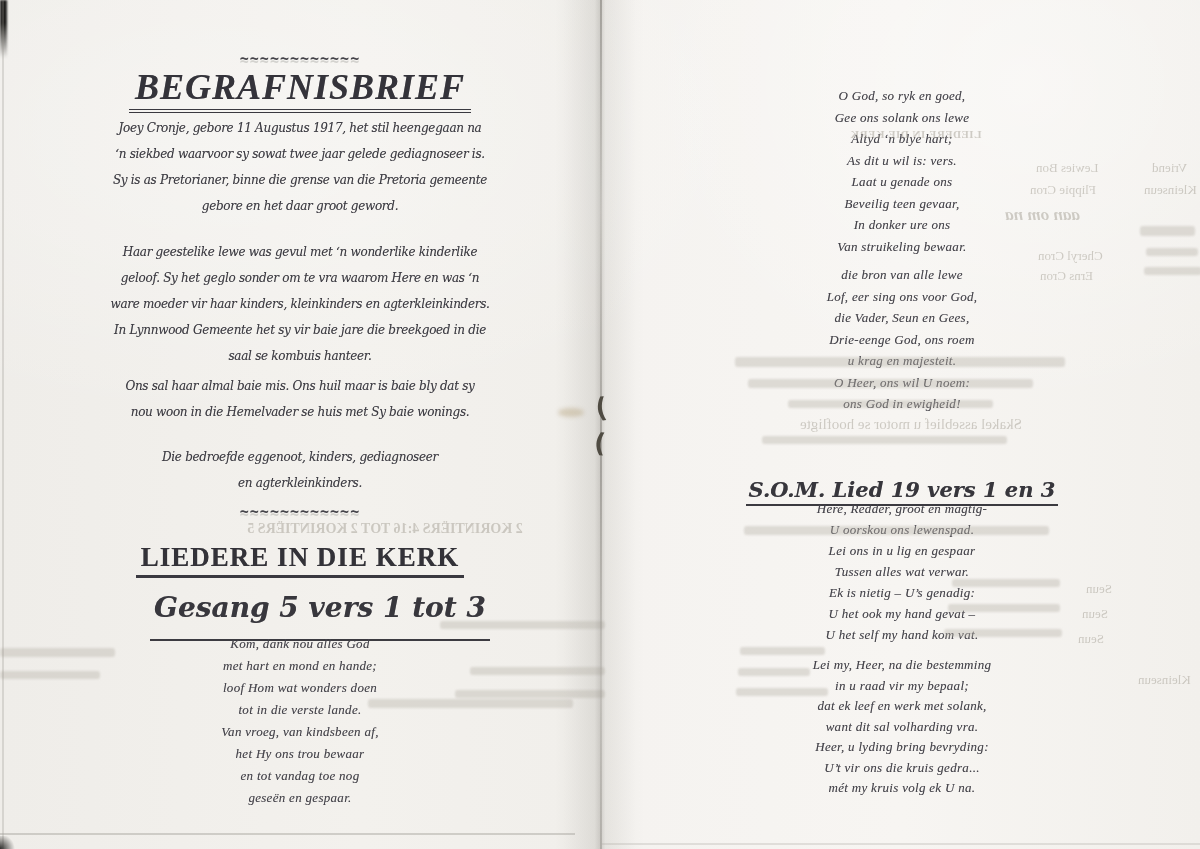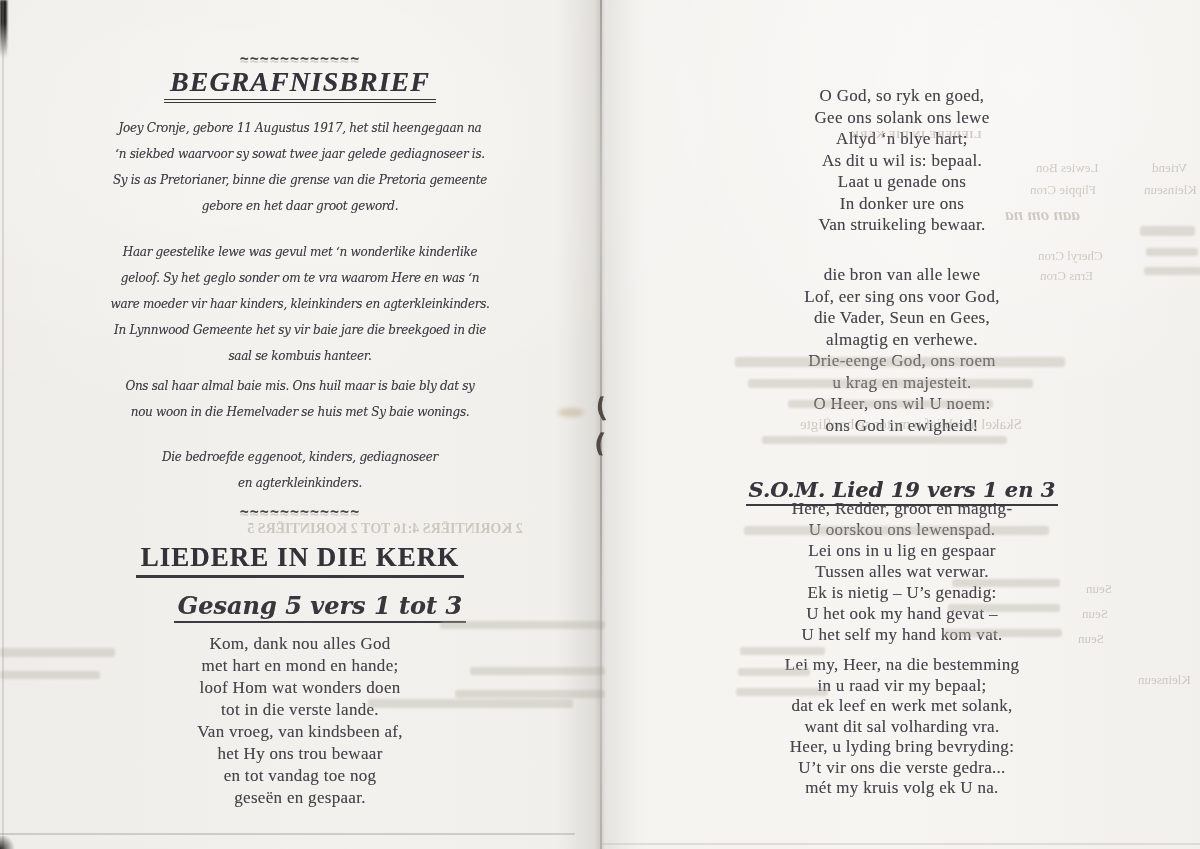--- a/index.html
+++ b/index.html
@@ -39,37 +39,37 @@
 
   
   .center-block { position:absolute; left:8px; width:584px; text-align:center; }
   .page.right .center-block { left:12px; width:580px; }
   .tildes { font-family:"DejaVu Sans Mono", monospace; font-weight:bold; font-size:15px;
     color:#45444a; letter-spacing:1px; text-shadow:0 3px 0 rgba(150,148,142,.35); }
   .tildes.t1 { top:50px; }
   .tildes.t2 { top:503px; }
   .title-wrap { top:66px; }
   .doc-title { display:inline-block; font-family:"Liberation Serif", serif; font-weight:bold; font-style:italic;
-    font-size:28px; letter-spacing:1px; color:#34333a; padding:0 6px 1px 6px; border-bottom:4px double #3a3940;
+    font-size:36px; letter-spacing:1px; color:#34333a; padding:0 6px 1px 6px; border-bottom:4px double #3a3940;
     text-shadow:0 0 .5px rgba(52,51,58,.5); }
   .para { font-family:"DejaVu Serif", serif; font-style:italic; font-size:12px; letter-spacing:-0.3px;
     line-height:26px; color:#3e3d44; text-shadow:0 0 .5px rgba(62,61,68,.45); }
   .para.p1 { top:115px; }
   .para.p2 { top:239px; }
   .para.p3 { top:373px; }
   .para.p4 { top:444px; }
   .sect-wrap { top:542px; }
   .sect-heading { display:inline-block; font-family:"Liberation Serif", serif; font-weight:bold; font-size:27px;
     letter-spacing:1px; color:#333238; padding:0 5px 2px 5px; border-bottom:3px solid #3a3940;
     text-shadow:0 0 .5px rgba(51,50,56,.5); }
   .hymn-wrap { top:591px; }
   .hymn-heading { display:inline-block; font-family:"DejaVu Serif", serif; font-weight:bold; font-style:italic;
-    font-size:24px; color:#38373d; padding:0 4px 1px 4px; border-bottom:2px solid #3c3b41;
+    font-size:28px; color:#38373d; padding:0 4px 15px 4px; border-bottom:2px solid #3c3b41;
     text-shadow:0 0 .5px rgba(56,55,61,.5);margin-left:40px; }
-  .poem { font-family:"Liberation Serif", serif; font-size:17px; letter-spacing:.3px;
+  .poem { font-family:"Liberation Serif", serif; font-style:italic; font-size:13px; letter-spacing:.3px;
     line-height:22px; color:#45444b; text-shadow:0 0 .5px rgba(69,68,75,.4); }
   .poem.left-hymn { top:633px; }
   .poem.st1 { top:85px;  line-height:21.5px; }
   .poem.st2 { top:264px; line-height:21.5px; }
   .som-wrap { top:477px; }
   .som-heading { display:inline-block; font-family:"DejaVu Serif", serif; font-weight:bold; font-style:italic;
     font-size:21px; color:#37363c; padding:0 3px 2px 3px; border-bottom:2px solid #3b3a40;
     text-shadow:0 0 .5px rgba(55,54,60,.5); }
   .poem.st3 { top:498px; line-height:21px; }
   .poem.st4 { top:655px; line-height:20.5px; }
@@ -142,30 +142,30 @@
         <div>en tot vandag toe nog</div>
         <div>geseën en gespaar.</div>
       </div>
   </div>
 
   <div class="page right">
     <div class="center-block poem st1">
         <div>O God, so ryk en goed,</div>
         <div>Gee ons solank ons lewe</div>
         <div>Altyd ‘n blye hart;</div>
-        <div>As dit u wil is: bepaal.</div>
+        <div>As dit u wil is: vers.</div>
         <div>Laat u genade ons</div>
+        <div>Beveilig teen gevaar,</div>
         <div>In donker ure ons</div>
         <div>Van struikeling bewaar.</div>
       </div>
     <div class="center-block poem st2">
         <div>die bron van alle lewe</div>
         <div>Lof, eer sing ons voor God,</div>
         <div>die Vader, Seun en Gees,</div>
-        <div>almagtig en verhewe.</div>
         <div>Drie-eenge God, ons roem</div>
         <div>u krag en majesteit.</div>
         <div>O Heer, ons wil U noem:</div>
         <div>ons God in ewigheid!</div>
       </div>
     <div class="center-block som-wrap">
       <span class="som-heading">S.O.M. Lied 19 vers 1 en 3</span>
     </div>
     <div class="center-block poem st3">
         <div>Here, Redder, groot en magtig-</div>
@@ -175,21 +175,21 @@
         <div>Ek is nietig – U’s genadig:</div>
         <div>U het ook my hand gevat –</div>
         <div>U het self my hand kom vat.</div>
       </div>
     <div class="center-block poem st4">
         <div>Lei my, Heer, na die bestemming</div>
         <div>in u raad vir my bepaal;</div>
         <div>dat ek leef en werk met solank,</div>
         <div>want dit sal volharding vra.</div>
         <div>Heer, u lyding bring bevryding:</div>
-        <div>U’t vir ons die verste gedra...</div>
+        <div>U’t vir ons die kruis gedra...</div>
         <div>mét my kruis volg ek U na.</div>
       </div>
   </div>
 
   <div class="bleed b-kor">2 KORINTIËRS 4:16 TOT 2 KORINTIËRS 5</div>
   <div class="bleed b-lied">LIEDERE IN DIE KERK</div>
   <div class="bleed b-n1">Lewies Bon</div>
   <div class="bleed b-r1">Vriend</div>
   <div class="bleed b-n2">Flippie Cron</div>
   <div class="bleed b-r2">Kleinseun</div>

